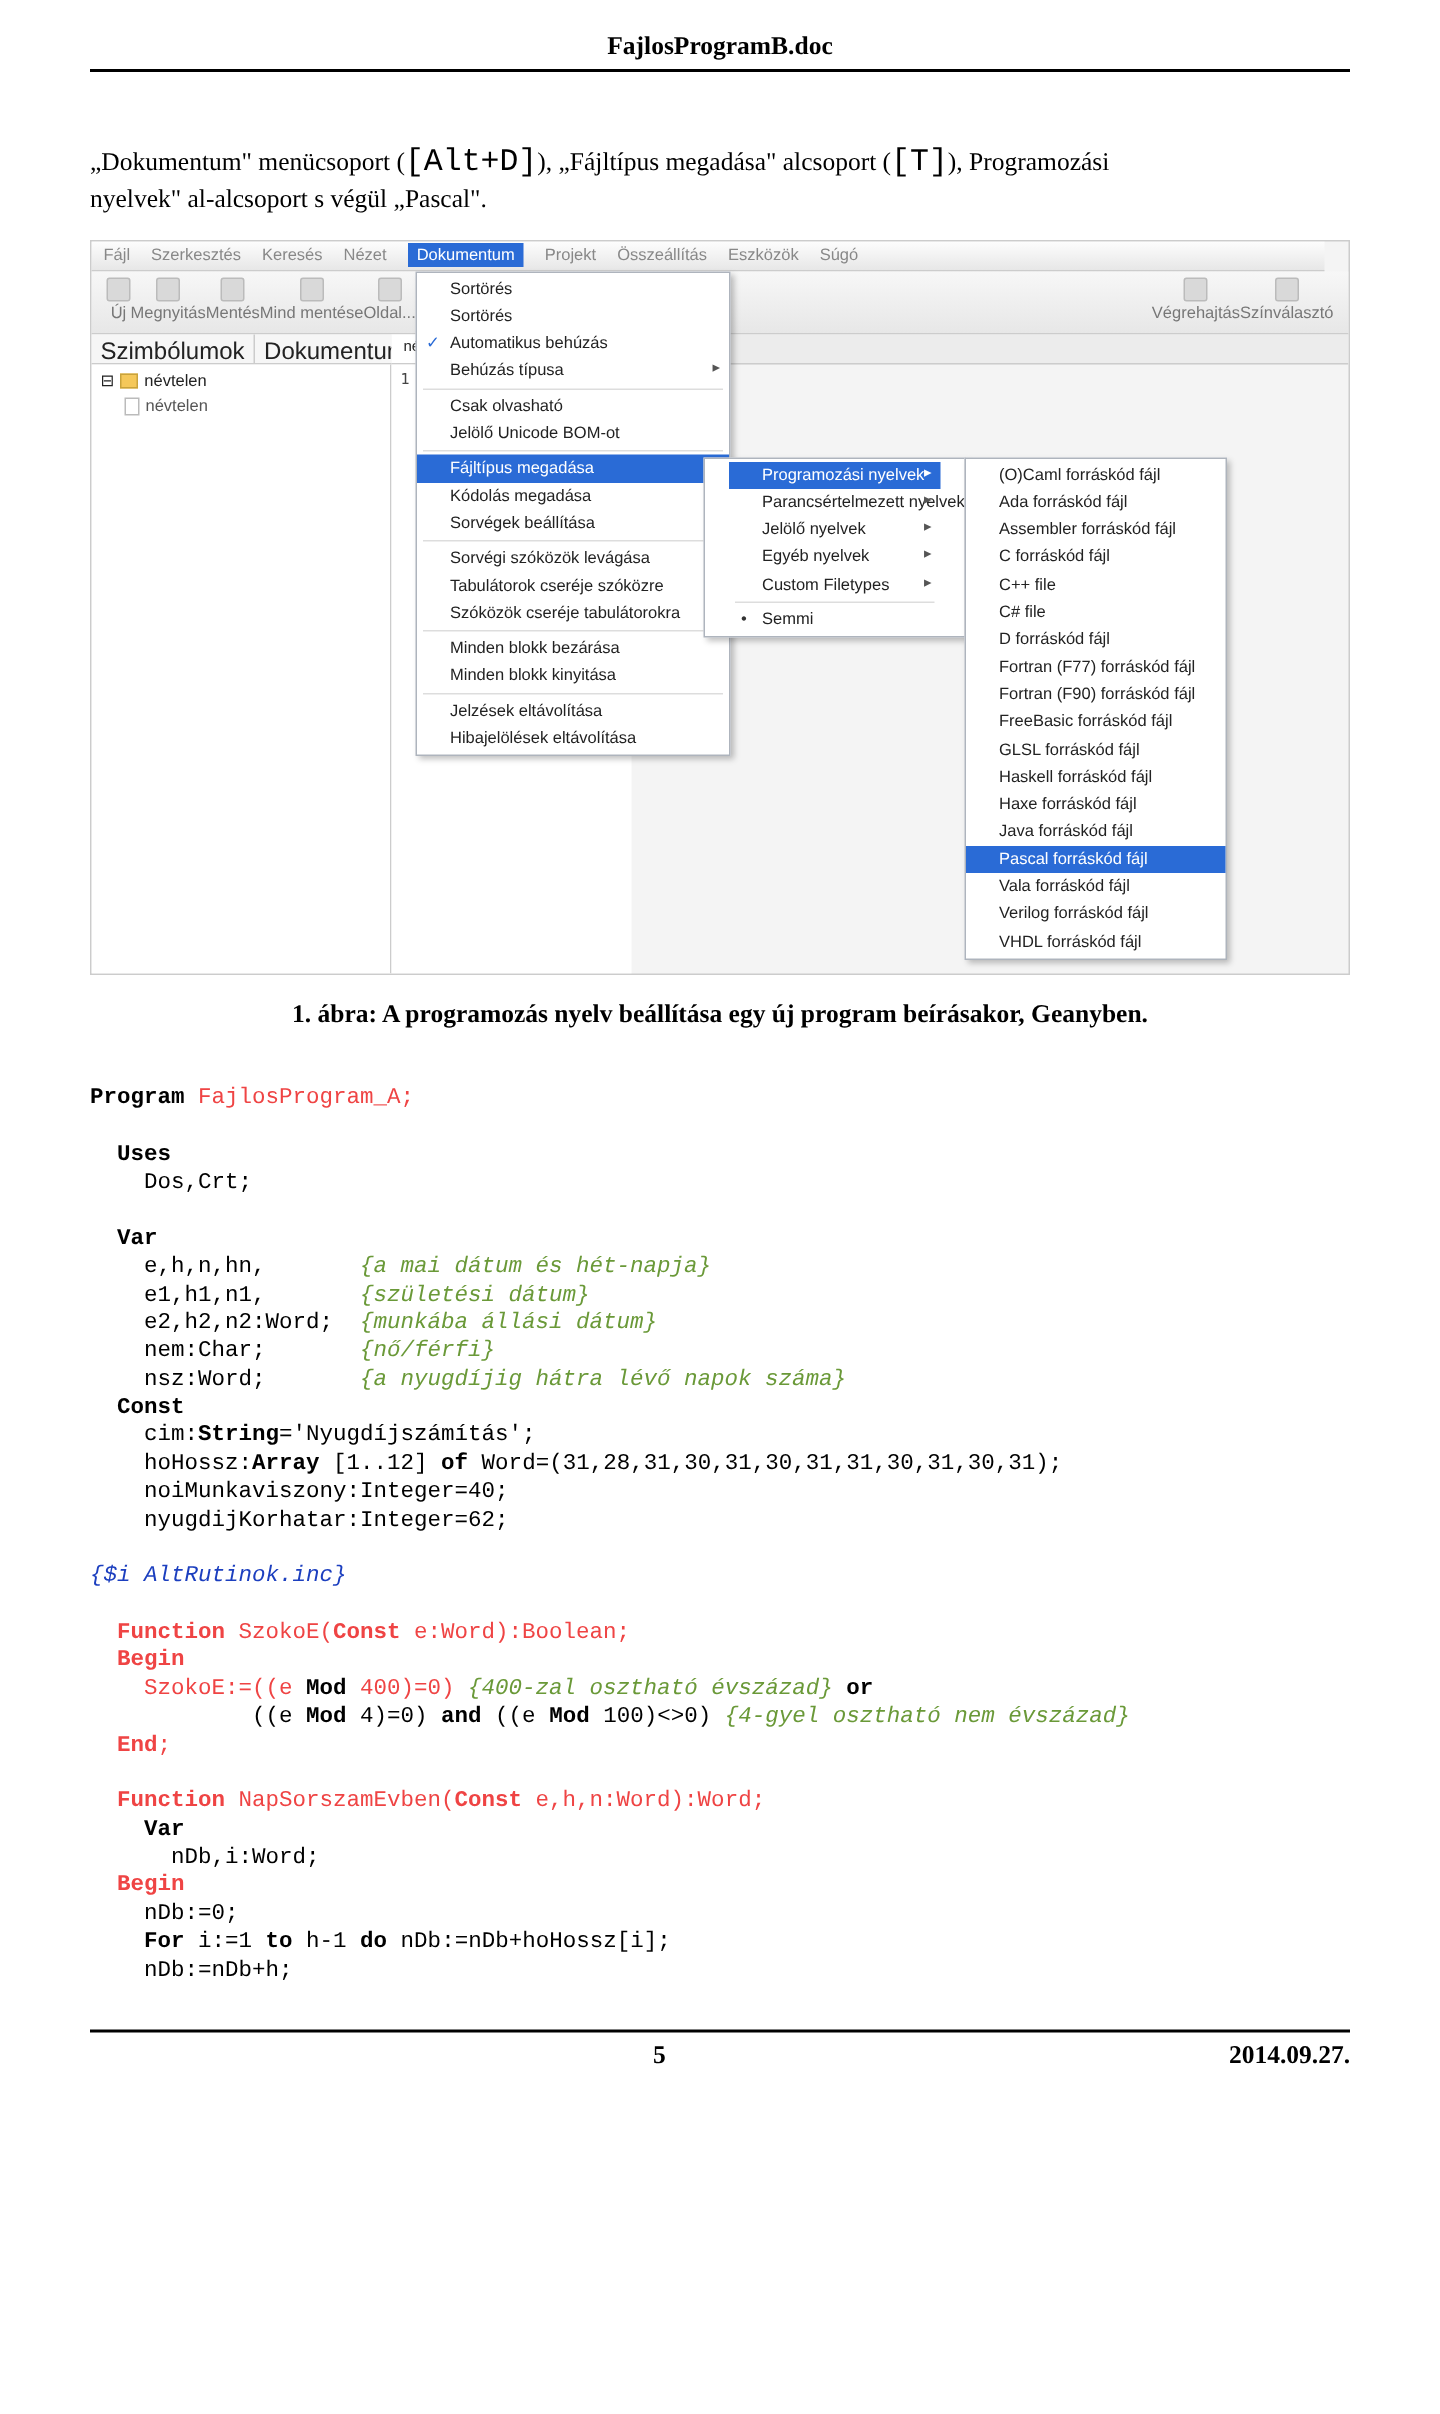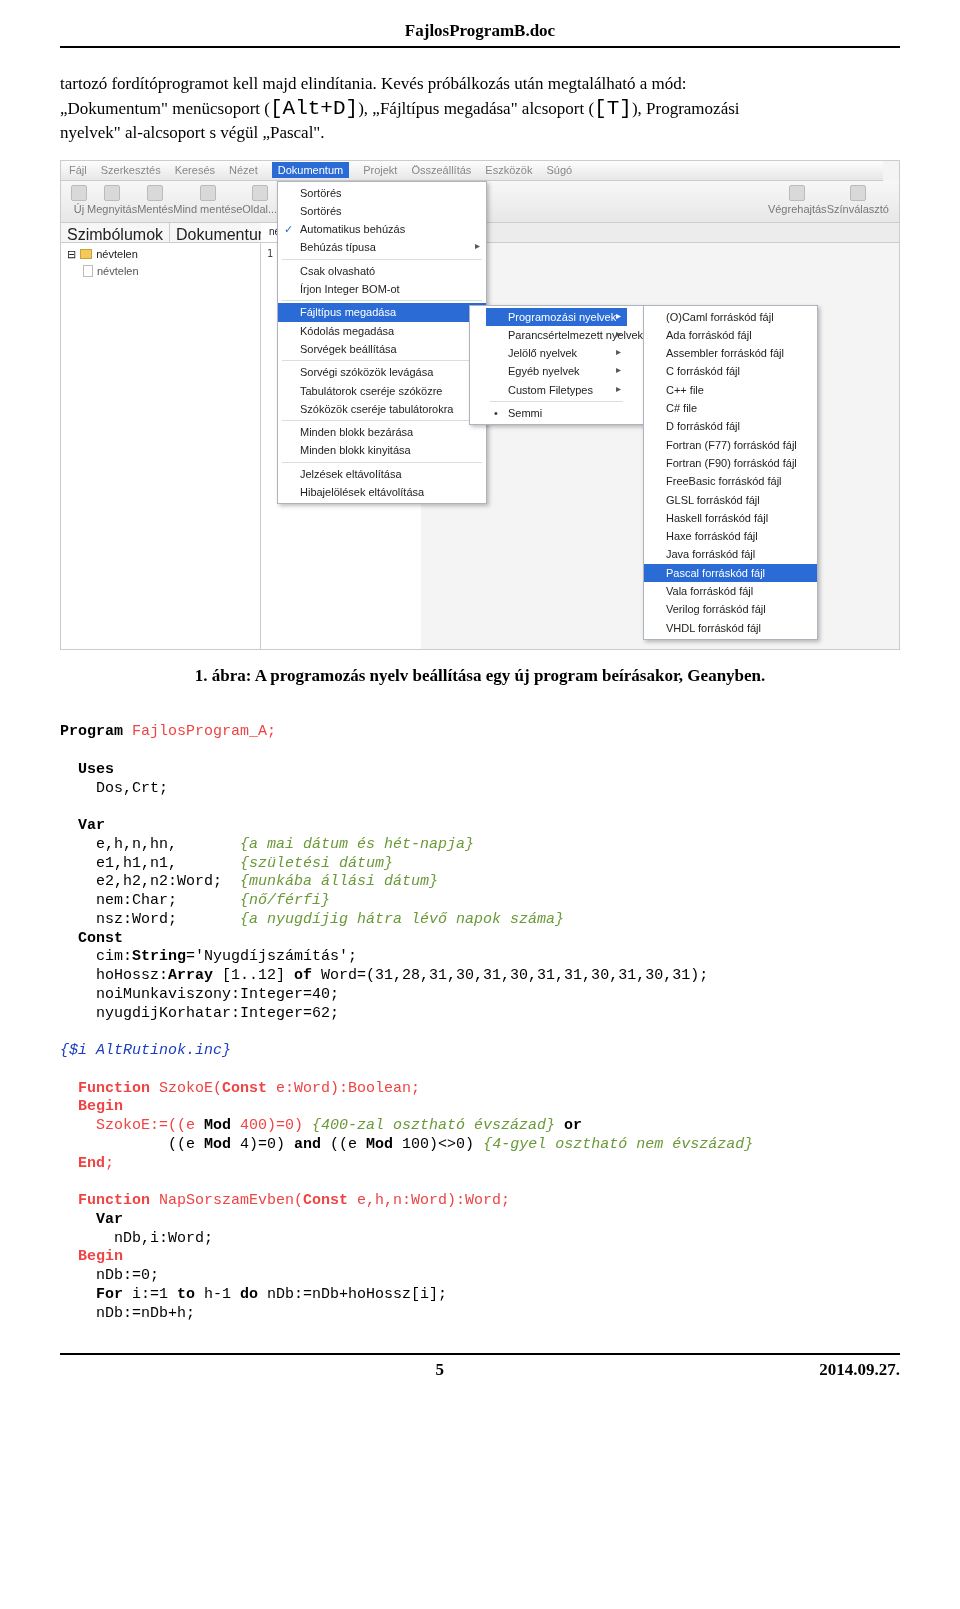--- a/index.html
+++ b/index.html
@@ -134,21 +134,21 @@
   }
   .footer .pg { flex:1; text-align:center; }
 </style>
 </head>
 <body>
 
 <div class="header-title">FajlosProgramB.doc</div>
 <div class="header-line"></div>
 
 <div class="para">
-  <span>tartozó fordítóprogramot kell majd elindítania. Kevés próbálkozás után megtalálható a mód:</span><br>
+  <br>
   <span>„Dokumentum" menücsoport (</span><span class="mono">[Alt+D]</span><span>), „Fájltípus megadása" alcsoport (</span><span class="mono">[T]</span><span>), Programozási</span><br>
   <span>nyelvek" al-alcsoport s végül „Pascal".</span>
 </div>
 
 <div class="screenshot">
 
   <div class="ss-menubar">
     <span>Fájl</span>
     <span>Szerkesztés</span>
     <span>Keresés</span>
@@ -235,21 +235,21 @@
     <span>1</span>
   </div>
 
   <div class="ss-menu1" id="menu1">
       <div class="mi">Sortörés</div>
       <div class="mi">Sortörés</div>
       <div class="mi check">Automatikus behúzás</div>
       <div class="mi sub">Behúzás típusa</div>
       <div class="sep"></div>
       <div class="mi">Csak olvasható</div>
-      <div class="mi">Írjon Integer BOM-ot</div>
+      <div class="mi">Jelölő Unicode BOM-ot</div>
       <div class="sep"></div>
       <div class="mi sub hi">Fájltípus megadása</div>
       <div class="mi sub">Kódolás megadása</div>
       <div class="mi sub">Sorvégek beállítása</div>
       <div class="sep"></div>
       <div class="mi">Sorvégi szóközök levágása</div>
       <div class="mi">Tabulátorok cseréje szóközre</div>
       <div class="mi">Szóközök cseréje tabulátorokra</div>
       <div class="sep"></div>
       <div class="mi">Minden blokk bezárása</div>

